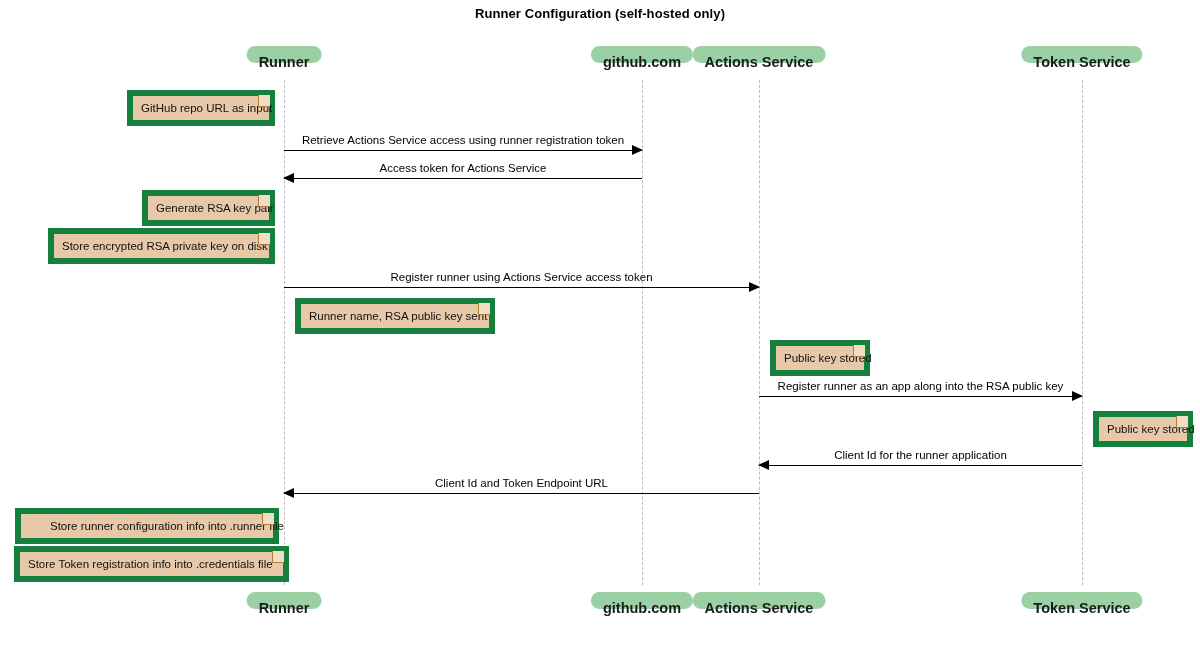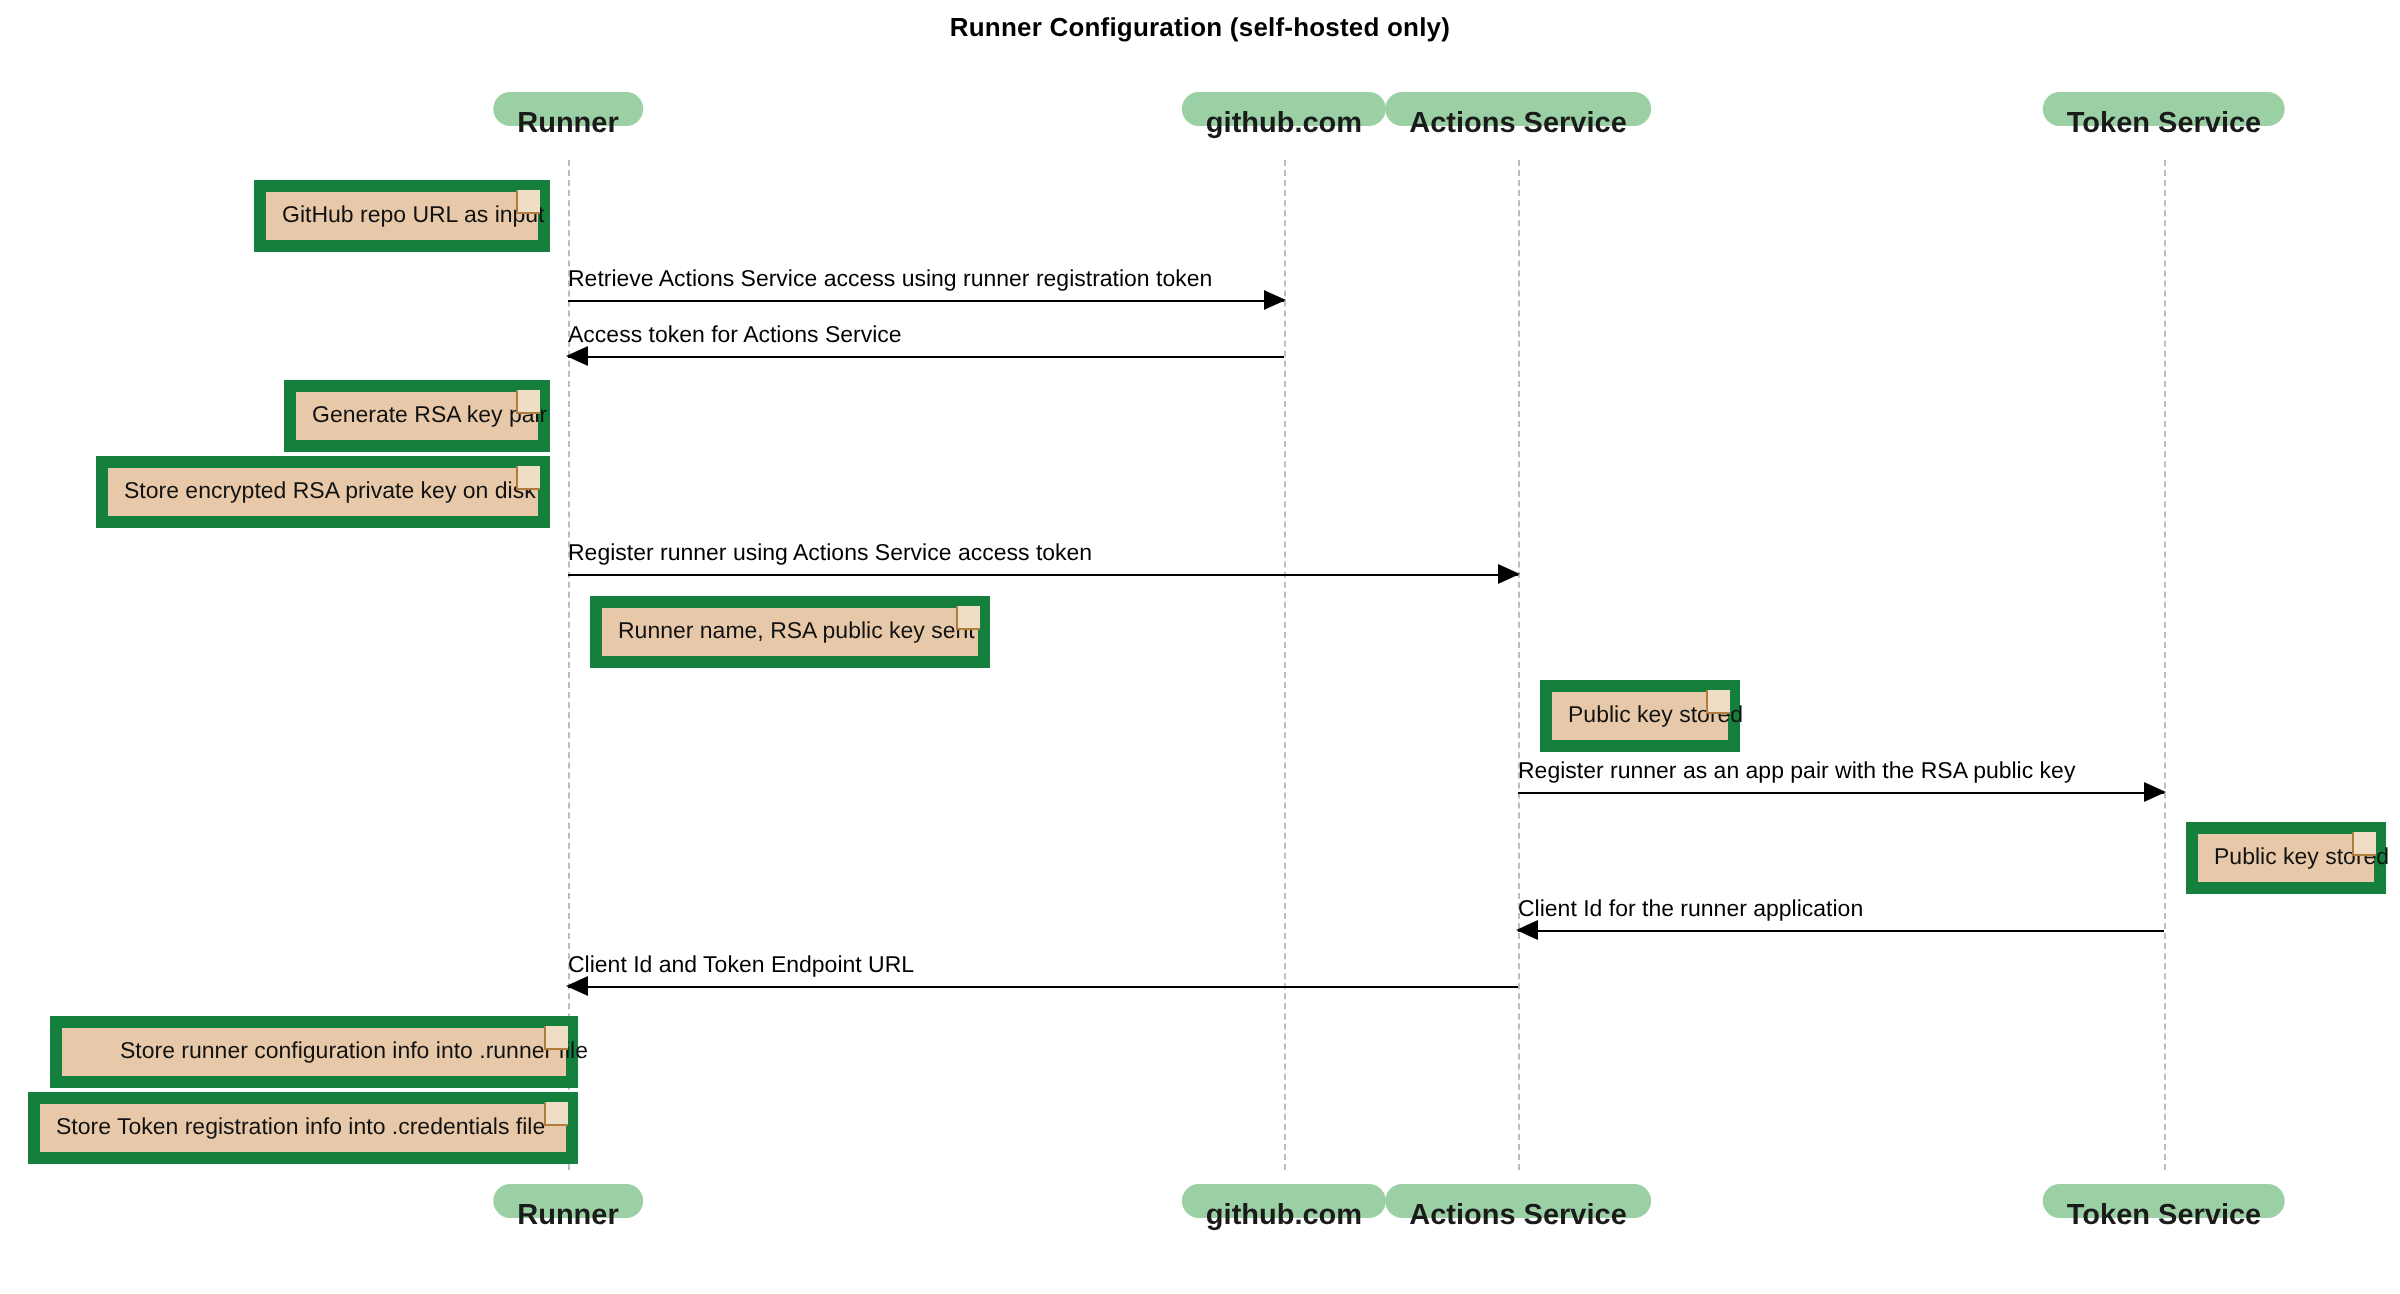--- a/index.html
+++ b/index.html
@@ -97,20 +97,21 @@
     border-left: 11px solid #000;
   }
   .msg.to-left .head {
     left: -1px;
     border-right: 11px solid #000;
   }
   .msg .label {
     position: absolute;
     bottom: 4px;
     width: 100%;
+    text-align: center;
     font-size: 11.5px;
     color: #000;
     white-space: nowrap;
   }
 </style>
 </head>
 <body>
 
 <div id="canvas">
 
@@ -146,37 +147,37 @@
         <div class="label">Access token for Actions Service</div>
       </div>
       <div class="msg to-right" style="left: 284px; width: 475px; top: 287px;">
         <div class="line"></div>
         <div class="head"></div>
         <div class="label">Register runner using Actions Service access token</div>
       </div>
       <div class="msg to-right" style="left: 759px; width: 323px; top: 396px;">
         <div class="line"></div>
         <div class="head"></div>
-        <div class="label">Register runner as an app pair with the RSA public key</div>
+        <div class="label">Register runner as an app along into the RSA public key</div>
       </div>
       <div class="msg to-left" style="left: 759px; width: 323px; top: 465px;">
         <div class="line"></div>
         <div class="head"></div>
         <div class="label">Client Id for the runner application</div>
       </div>
       <div class="msg to-left" style="left: 284px; width: 475px; top: 493px;">
         <div class="line"></div>
         <div class="head"></div>
         <div class="label">Client Id and Token Endpoint URL</div>
       </div>
     </div>
   <div id="notes">
       <div class="note" style="left: 127px; top: 90px; width: 148px;"><span>GitHub repo URL as input</span><span class="fold"></span></div>
       <div class="note" style="left: 142px; top: 190px; width: 133px; text-align: center;"><span>Generate RSA key pair</span><span class="fold"></span></div>
       <div class="note" style="left: 48px; top: 228px; width: 227px;"><span>Store encrypted RSA private key on disk</span><span class="fold"></span></div>
       <div class="note" style="left: 295px; top: 298px; width: 200px;"><span>Runner name, RSA public key sent</span><span class="fold"></span></div>
       <div class="note" style="left: 770px; top: 340px; width: 100px;"><span>Public key stored</span><span class="fold"></span></div>
       <div class="note" style="left: 1093px; top: 411px; width: 100px;"><span>Public key stored</span><span class="fold"></span></div>
-      <div class="note" style="left: 25px; top: 508px; width: 264px; padding-left: 29px;"><span>Store runner configuration info into .runner file</span><span class="fold"></span></div>
+      <div class="note" style="left: 15px; top: 508px; width: 264px; padding-left: 29px;"><span>Store runner configuration info into .runner file</span><span class="fold"></span></div>
       <div class="note" style="left: 14px; top: 546px; width: 275px;"><span>Store Token registration info into .credentials file</span><span class="fold"></span></div>
     </div>
 
 </div>
 
 </body></html>

